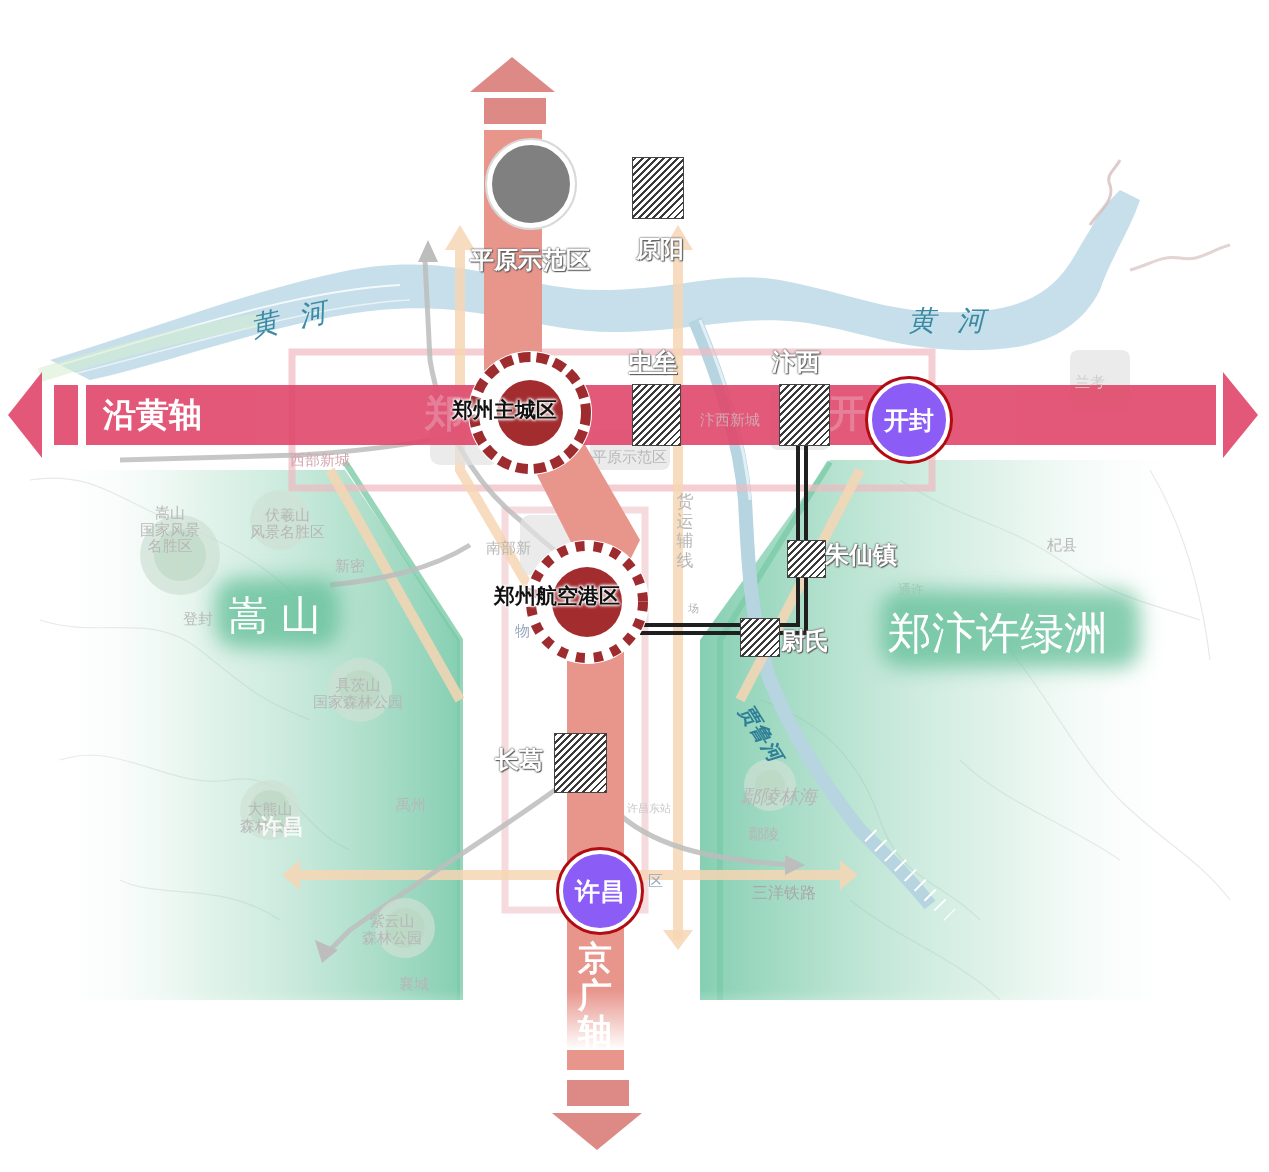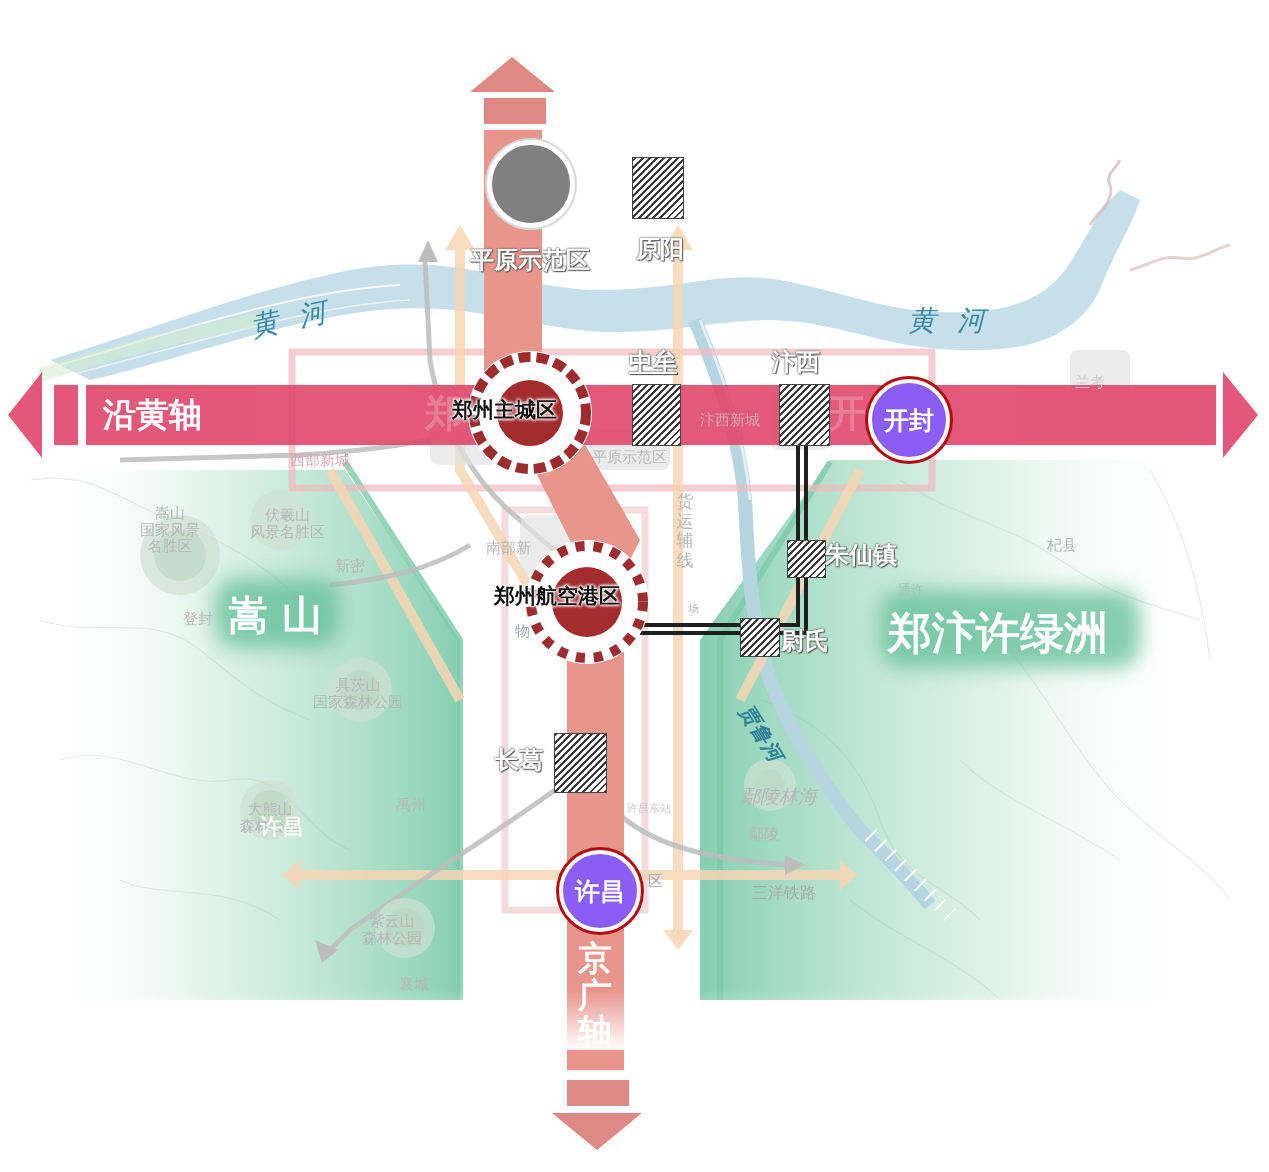--- a/index.html
+++ b/index.html
@@ -9,21 +9,21 @@
   .svg-layer { position:absolute; left:0; top:0; width:1269px; height:1172px; }
   .lbl { position:absolute; white-space:nowrap; }
   .place { color:#b7b7b7; font-size:15px; line-height:1.1; text-align:center; }
   .place-faint { color:#c8c8c8; font-size:13px; }
   .river-lbl { color:#3b8aa3; font-style:italic; font-size:28px; letter-spacing:6px; }
   .node-lbl { color:#ffffff; font-weight:bold; font-size:24px;
               text-shadow:0 0 2px #6a6a6a,0 0 2px #6a6a6a,1px 1px 1px #555; }
   .hub-lbl { color:#111; font-weight:bold; font-size:21px;
              text-shadow:0 0 3px #fff,0 0 3px #fff,0 0 3px #fff,0 0 4px #fff; }
   .axis-lbl { color:#ffffff; font-weight:bold; font-size:34px; }
-  .green-lbl { color:#ffffff; font-weight:bold; }
+  .green-lbl { color:#ffffff; font-weight:normal; }
   .city-circle { position:absolute; border-radius:50%; background:#8b5cf6;
                  border:4px solid #fff; box-shadow:0 0 0 3px #b30b12;
                  display:flex; align-items:center; justify-content:center;
                  color:#fff; font-weight:bold; font-size:25px; }
   .hatch { position:absolute; border:1px solid #444;
            background:repeating-linear-gradient(-45deg,#3a3a3a 0 2px,#ffffff 2px 5px); }
   .green-glow { position:absolute; border-radius:22px;
                 background:rgba(95,190,150,0.75); filter:blur(10px); }
 </style>
 </head>

